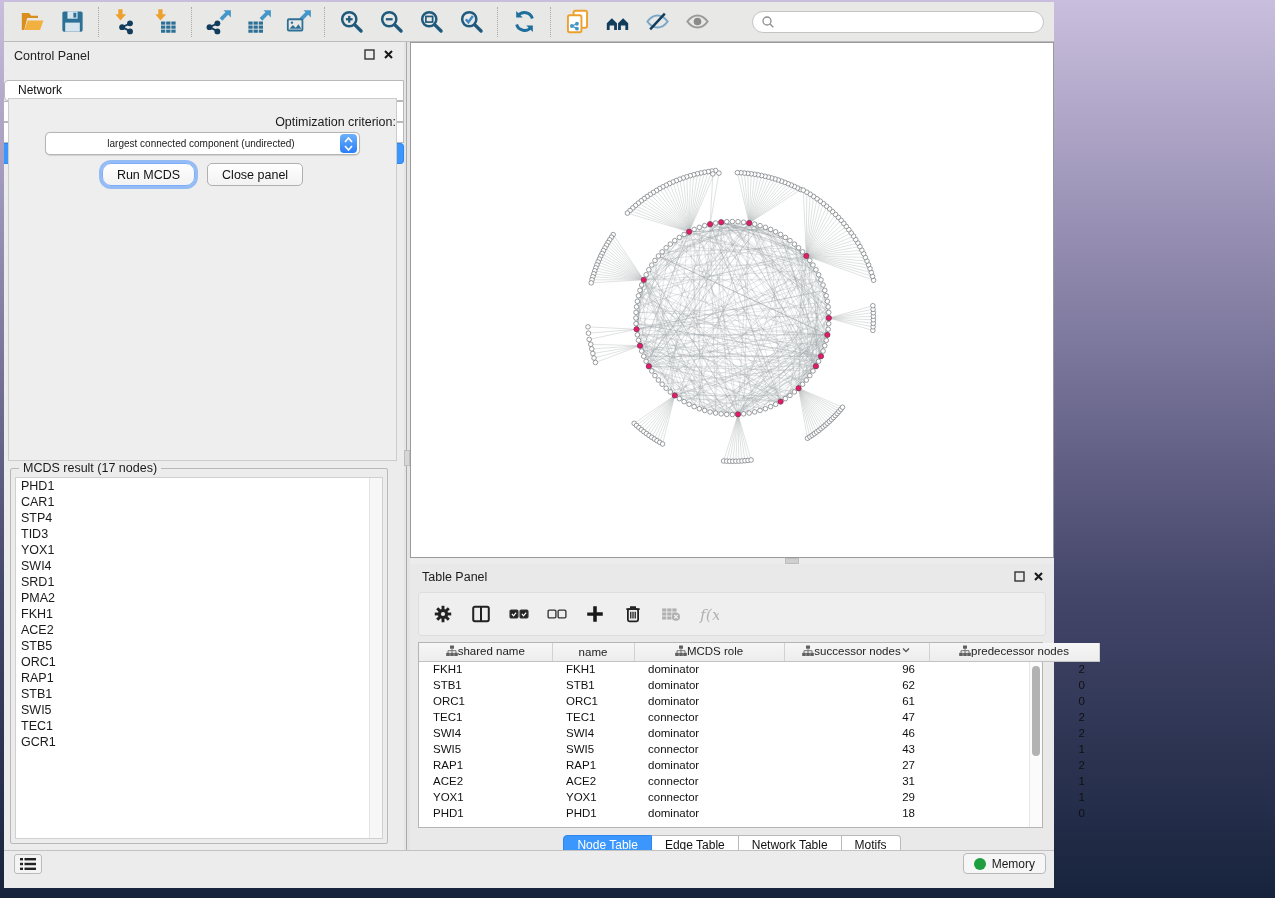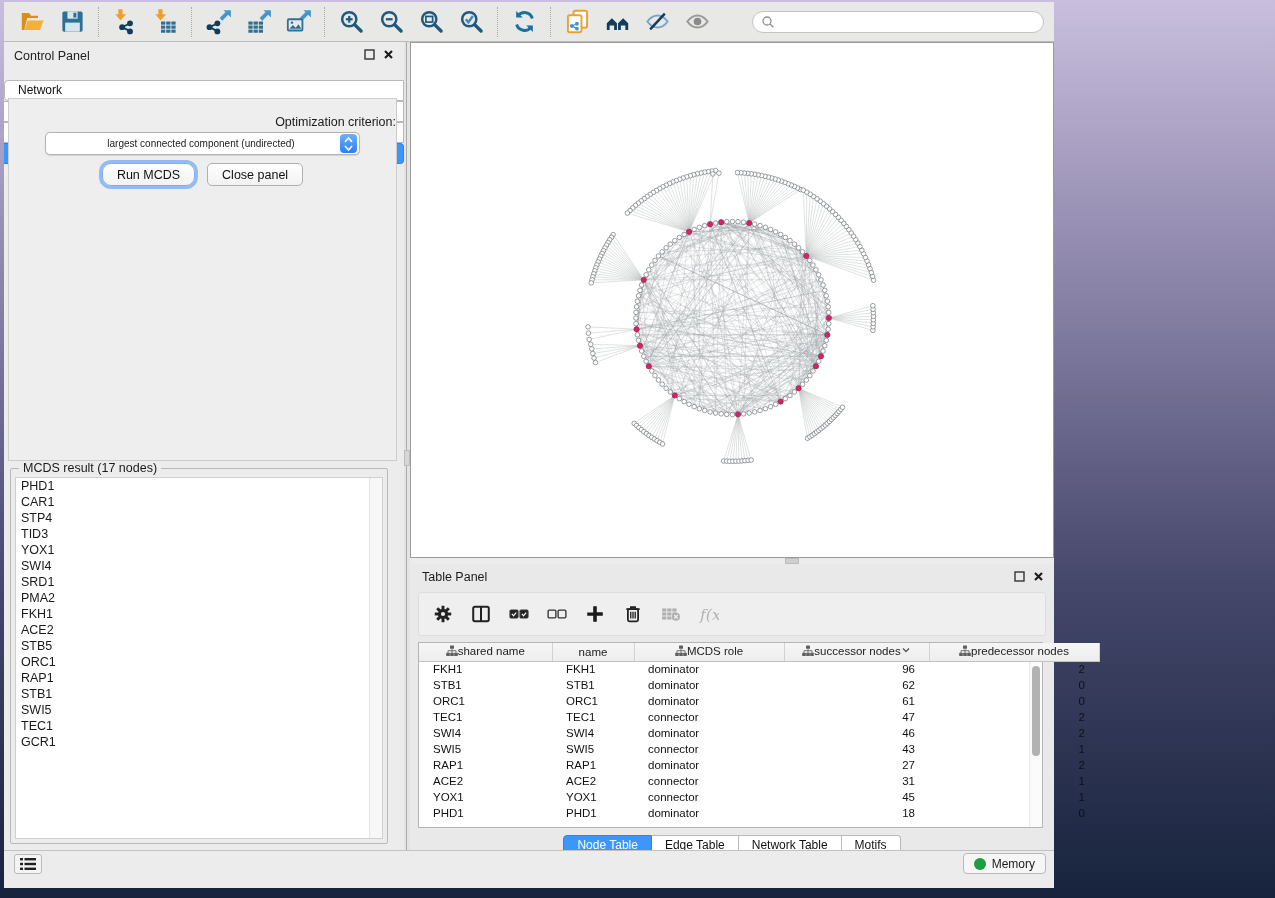--- a/index.html
+++ b/index.html
@@ -1335,21 +1335,21 @@
               <td>ACE2</td>
               <td>connector</td>
               <td class="num">31</td>
               <td class="num">1</td>
               <td></td>
             </tr>
             <tr>
               <td>YOX1</td>
               <td>YOX1</td>
               <td>connector</td>
-              <td class="num">45</td>
+              <td class="num">29</td>
               <td class="num">1</td>
               <td></td>
             </tr>
             <tr>
               <td>PHD1</td>
               <td>PHD1</td>
               <td>dominator</td>
               <td class="num">18</td>
               <td class="num">0</td>
               <td></td>

